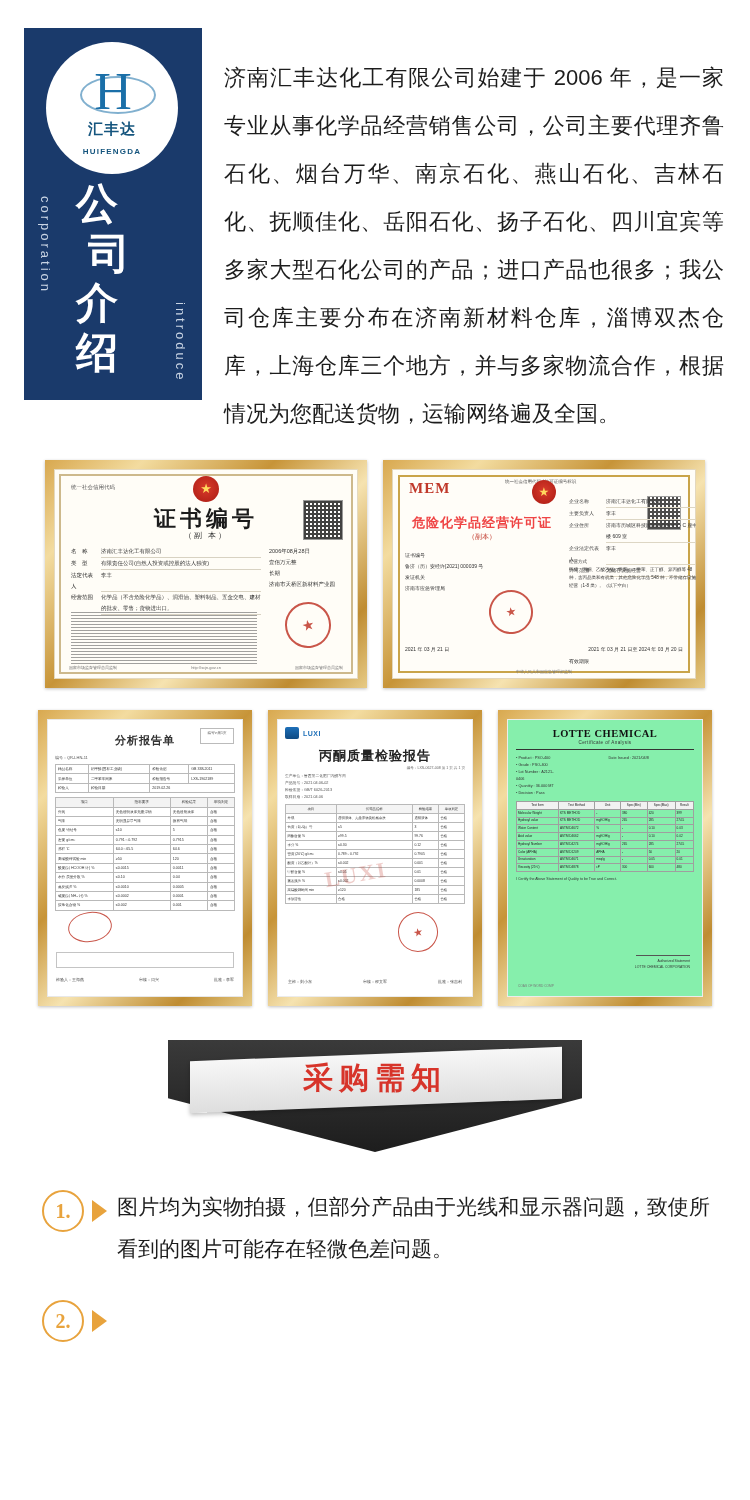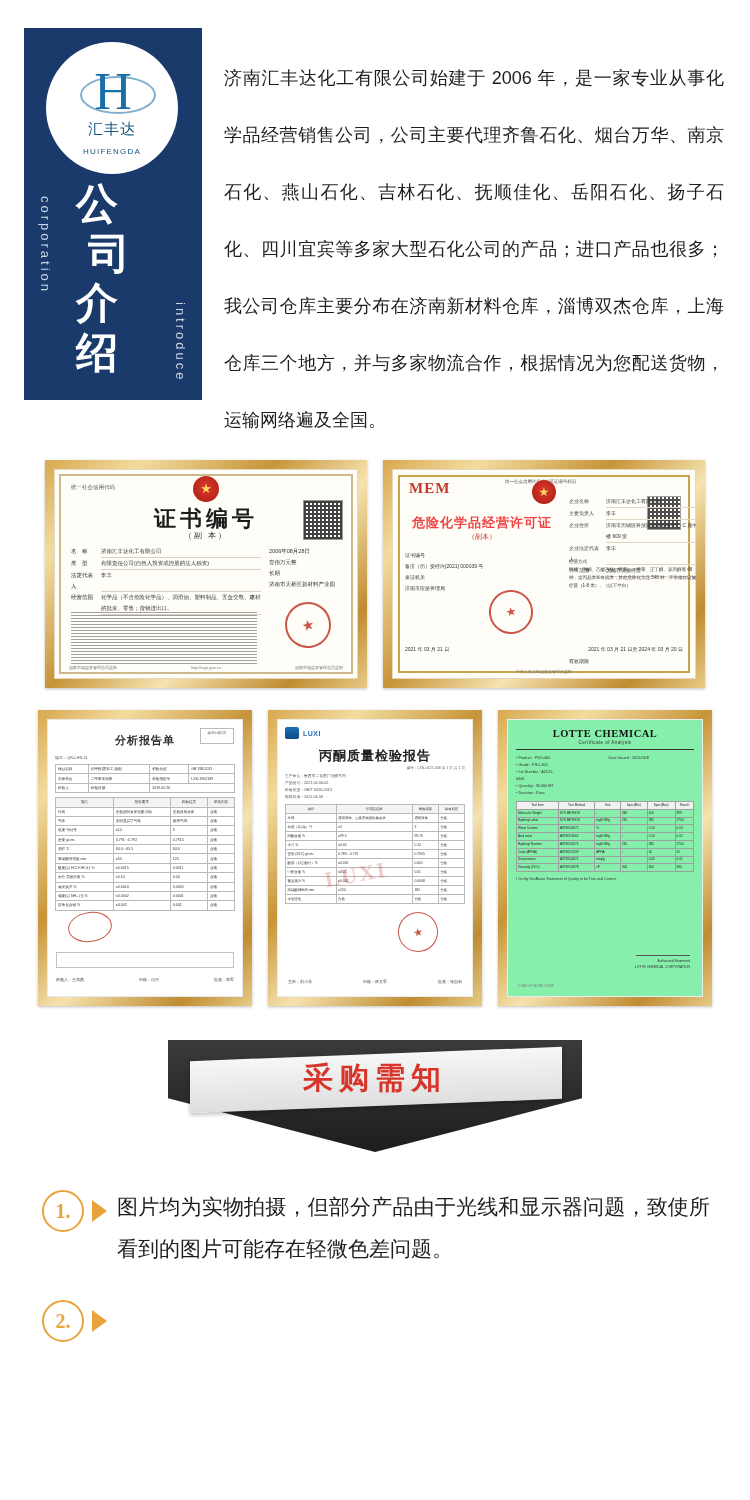--- a/index.html
+++ b/index.html
@@ -63,27 +63,28 @@
     height: 34px;
     border: 2px solid #1a6fa8;
     border-radius: 50%;
     opacity: .55;
   }
   .badge-logo-cn {
     font-size: 15px;
     color: #15557e;
     letter-spacing: 1px;
     margin-top: 2px;
-    font-weight: normal;
+    font-weight: bold;
   }
   .badge-logo-en {
     font-size: 8px;
     color: #15557e;
     letter-spacing: 1.2px;
     margin-top: 8px;
+    font-weight: bold;
   }
   .badge-vert-en {
     position: absolute;
     left: 14px;
     top: 168px;
     writing-mode: vertical-rl;
     font-size: 13px;
     letter-spacing: 3px;
     color: #c9d4e4;
   }
@@ -111,22 +112,22 @@
     font-size: 13px;
     letter-spacing: 3px;
     color: #c9d4e4;
   }
 
   .intro-text {
     position: absolute;
     left: 224px;
     top: 32px;
     width: 500px;
-    font-size: 18px;
-    line-height: 57px;
+    font-size: 22px;
+    line-height: 48px;
     color: #1d1d1d;
     text-align: justify;
     font-family: "Liberation Sans", sans-serif;
   }
 
   
   .cert-row {
     display: flex;
     justify-content: center;
     gap: 16px;

